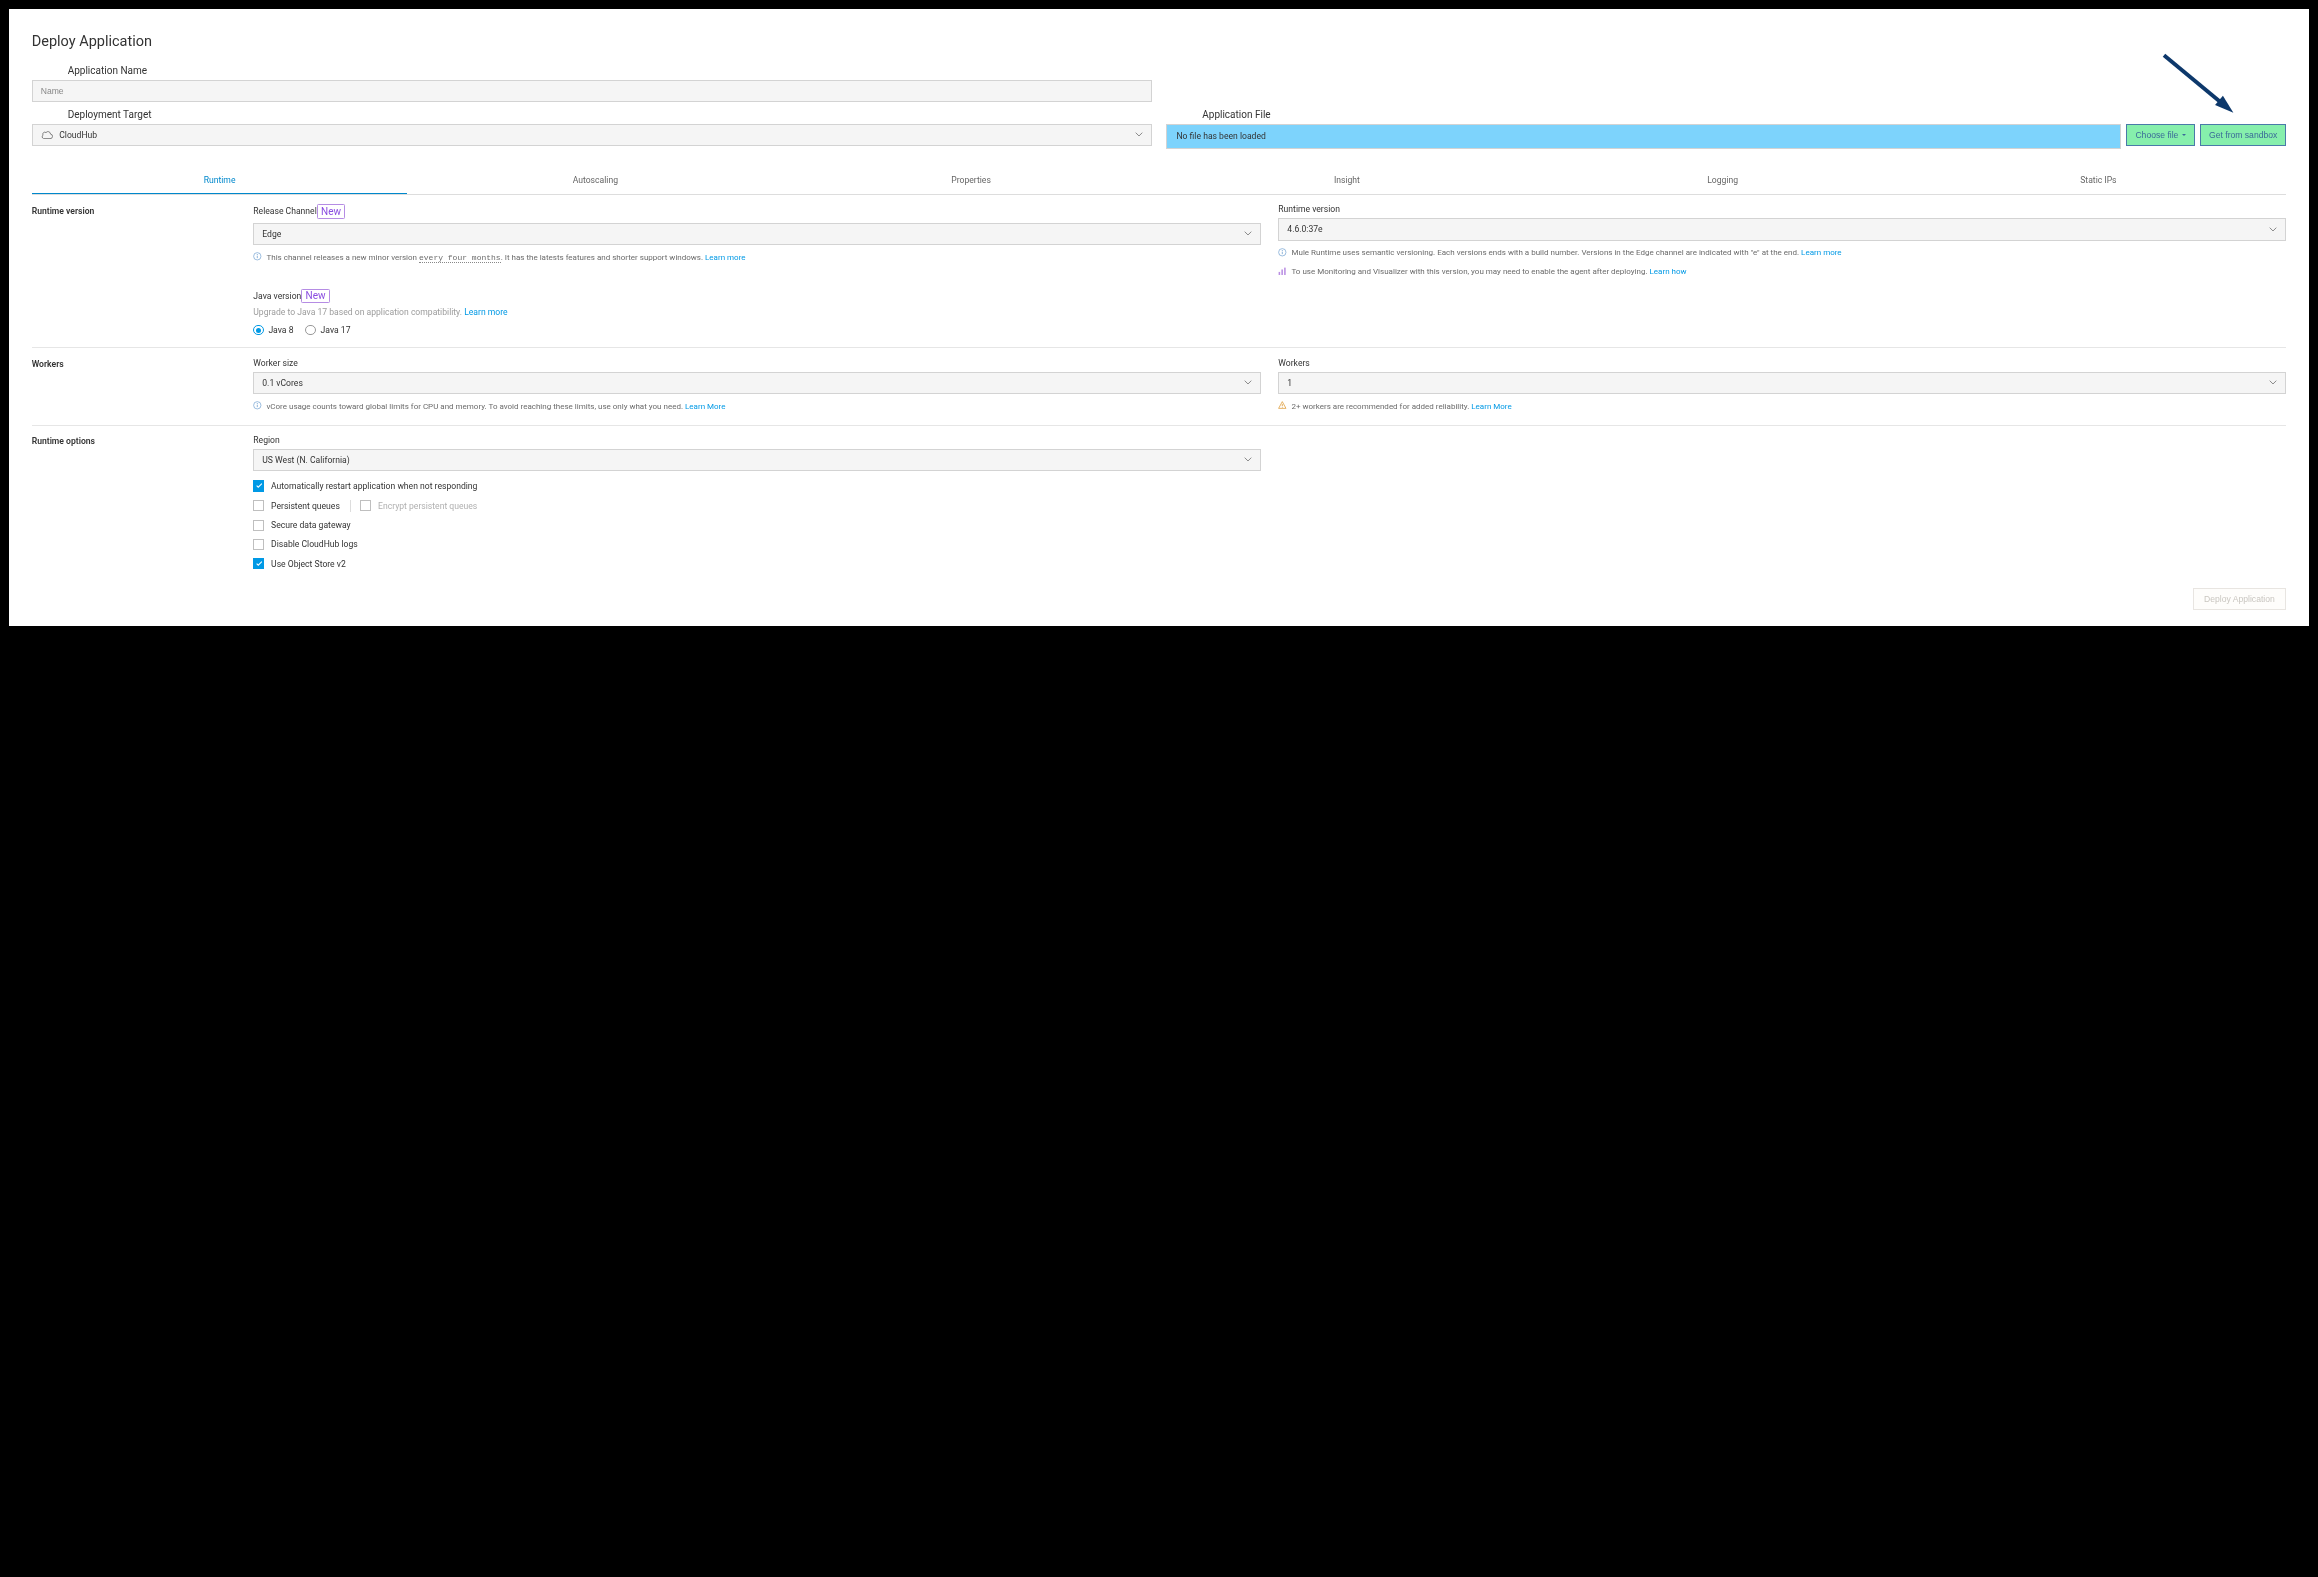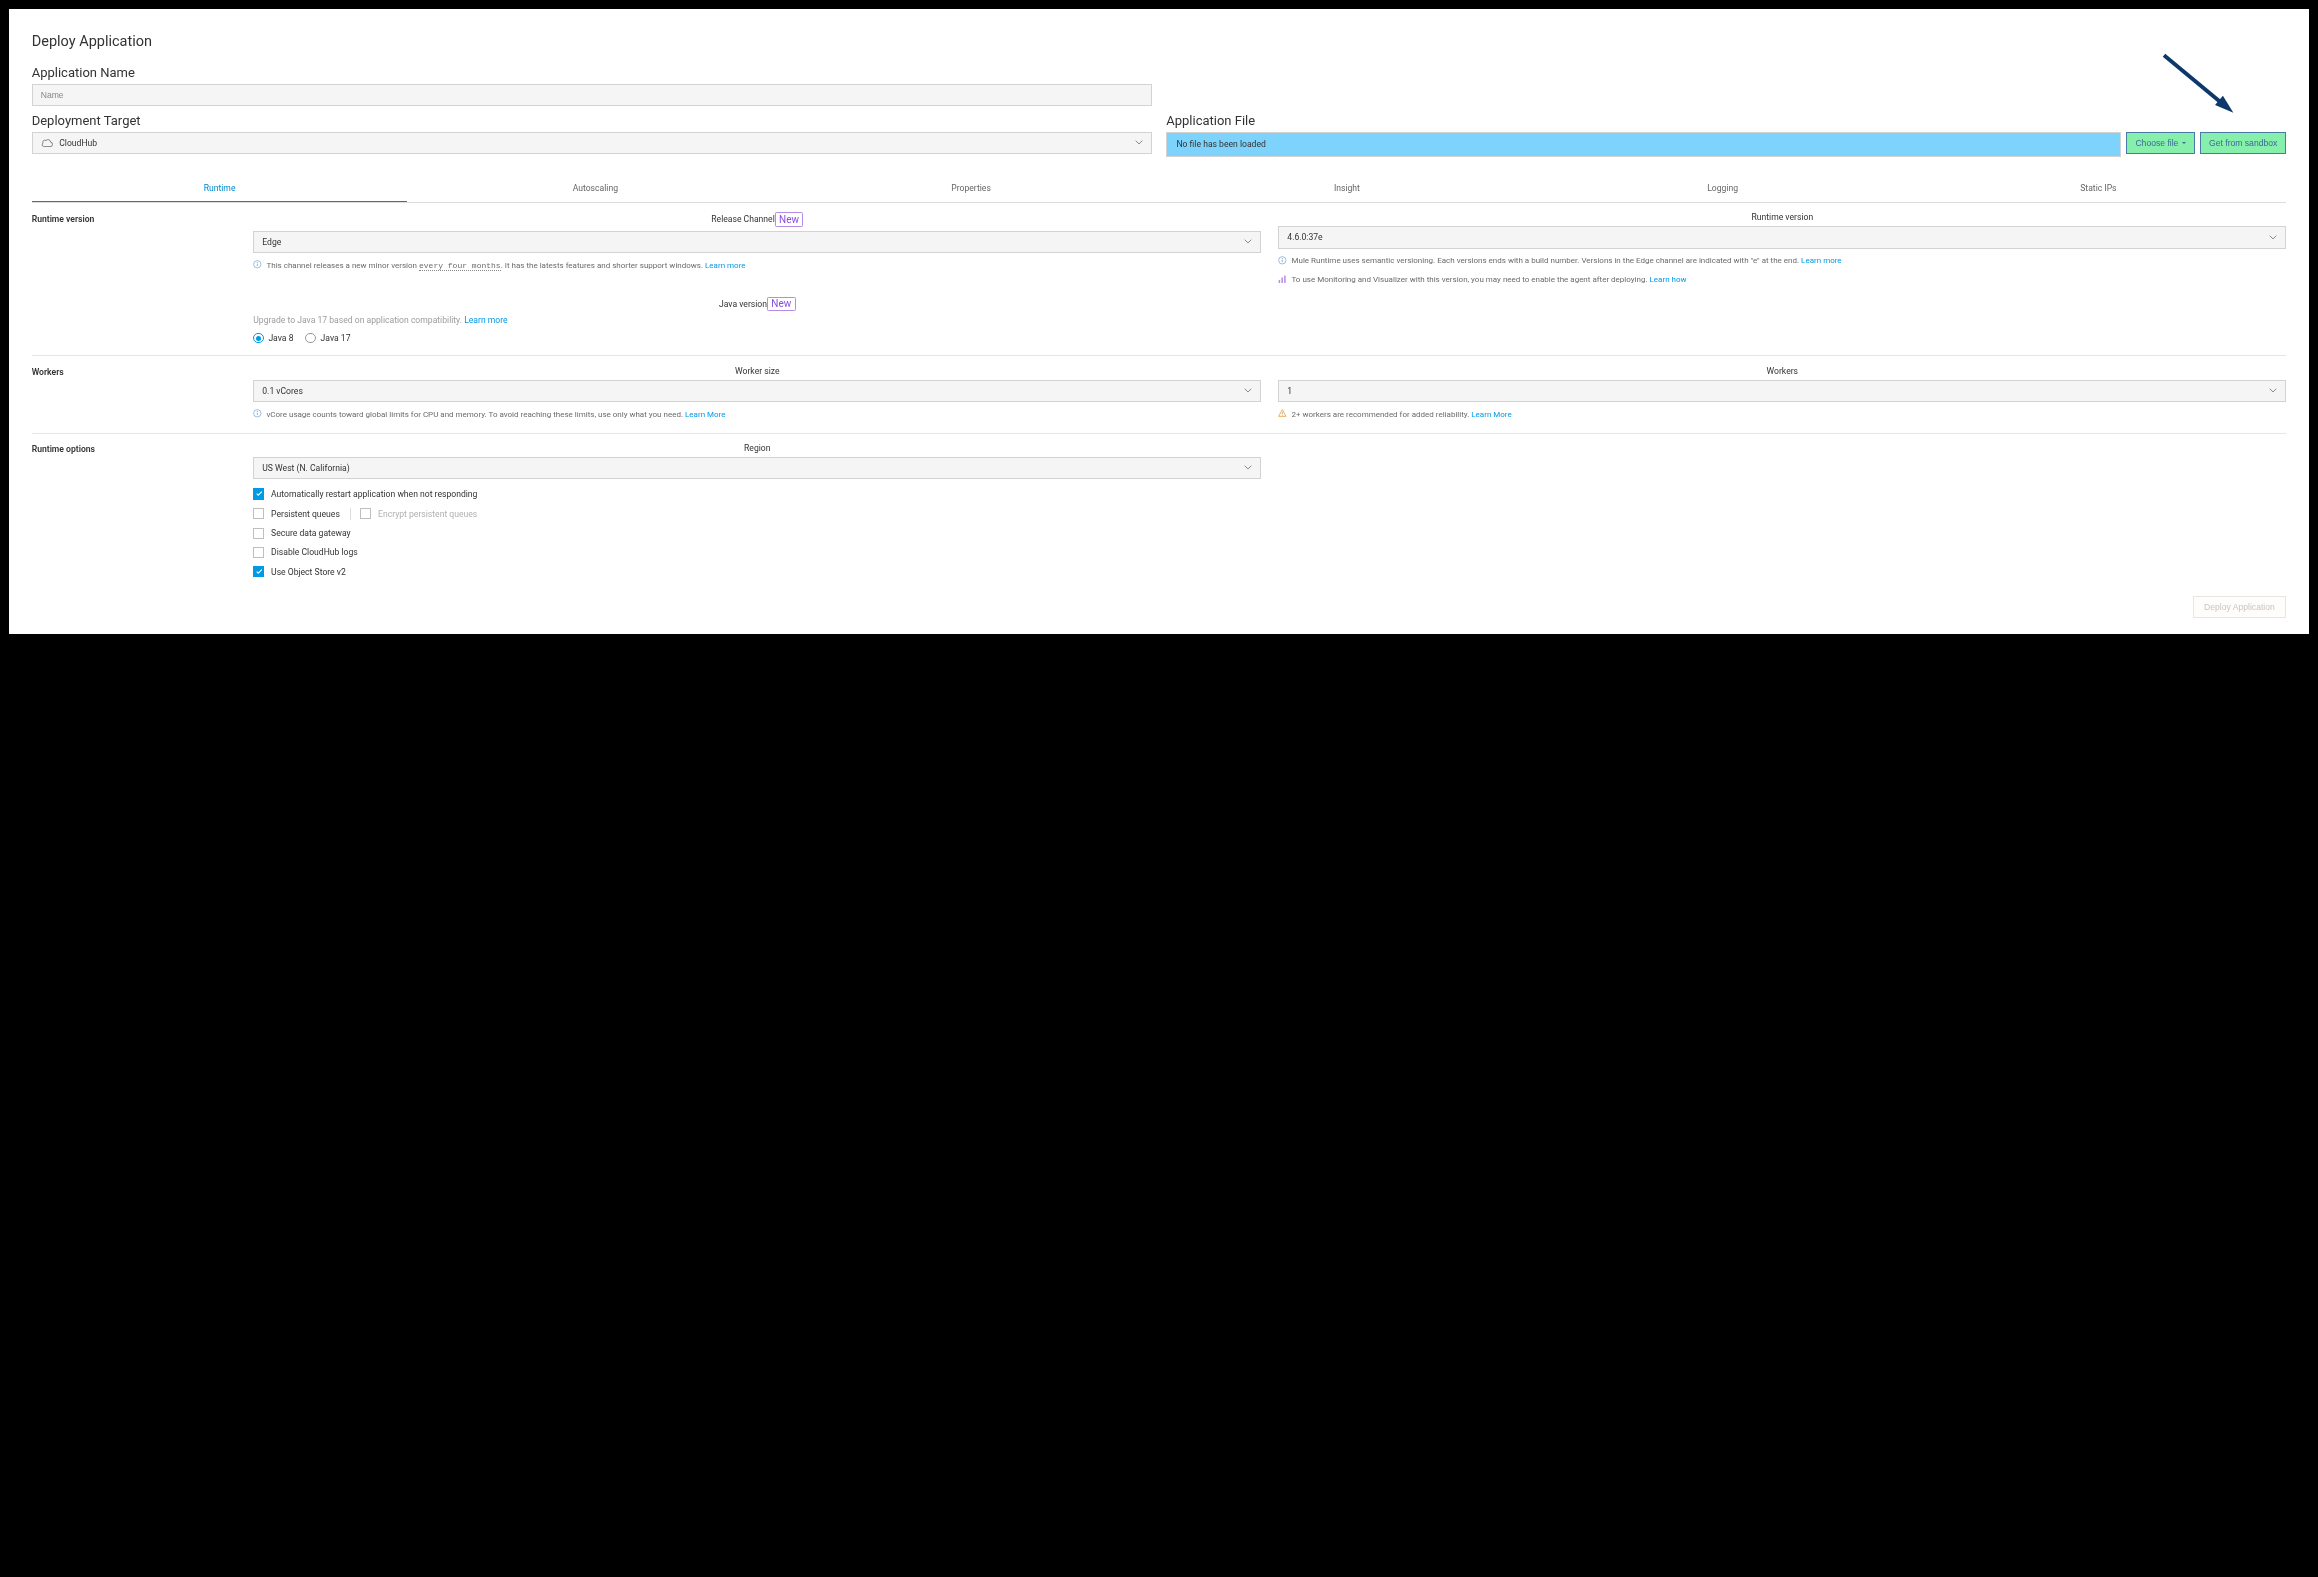--- a/index.html
+++ b/index.html
@@ -26,24 +26,25 @@
       color: #333;
       margin-bottom: 14.5px;
     }
     .top-form-row {
       display: flex;
       gap: 14.5px;
       margin-bottom: 2.6px;
     }
     .form-col { flex: 1; }
     .field-label {
-      font-size: 13px;
+      font-size: 10px;
       color: #333;
       margin-bottom: 4px;
       display: block;
+      margin-left: 36px;
     }
     .text-input, .select-box {
       width: 100%;
       height: 22.4px;
       border: 0.7px solid #d3d3d3;
       background: #f5f5f5;
       padding: 0 8px;
       font-size: 8.6px;
       color: #333;
       display: flex;
@@ -124,21 +125,20 @@
       gap: 17px;
     }
     .section-col { flex: 1; min-width: 0; }
     .sub-label {
       font-size: 8.6px;
       color: #333;
       margin-bottom: 4px;
       display: flex;
       align-items: center;
       gap: 0;
-      justify-content: center;
     }
     .badge-new {
       border: 0.7px solid #b58ce4;
       color: #8a4de0;
       font-size: 10px;
       padding: 0.7px 3.3px;
       border-radius: 1.3px;
     }
     .help-text {
       font-size: 8px;

